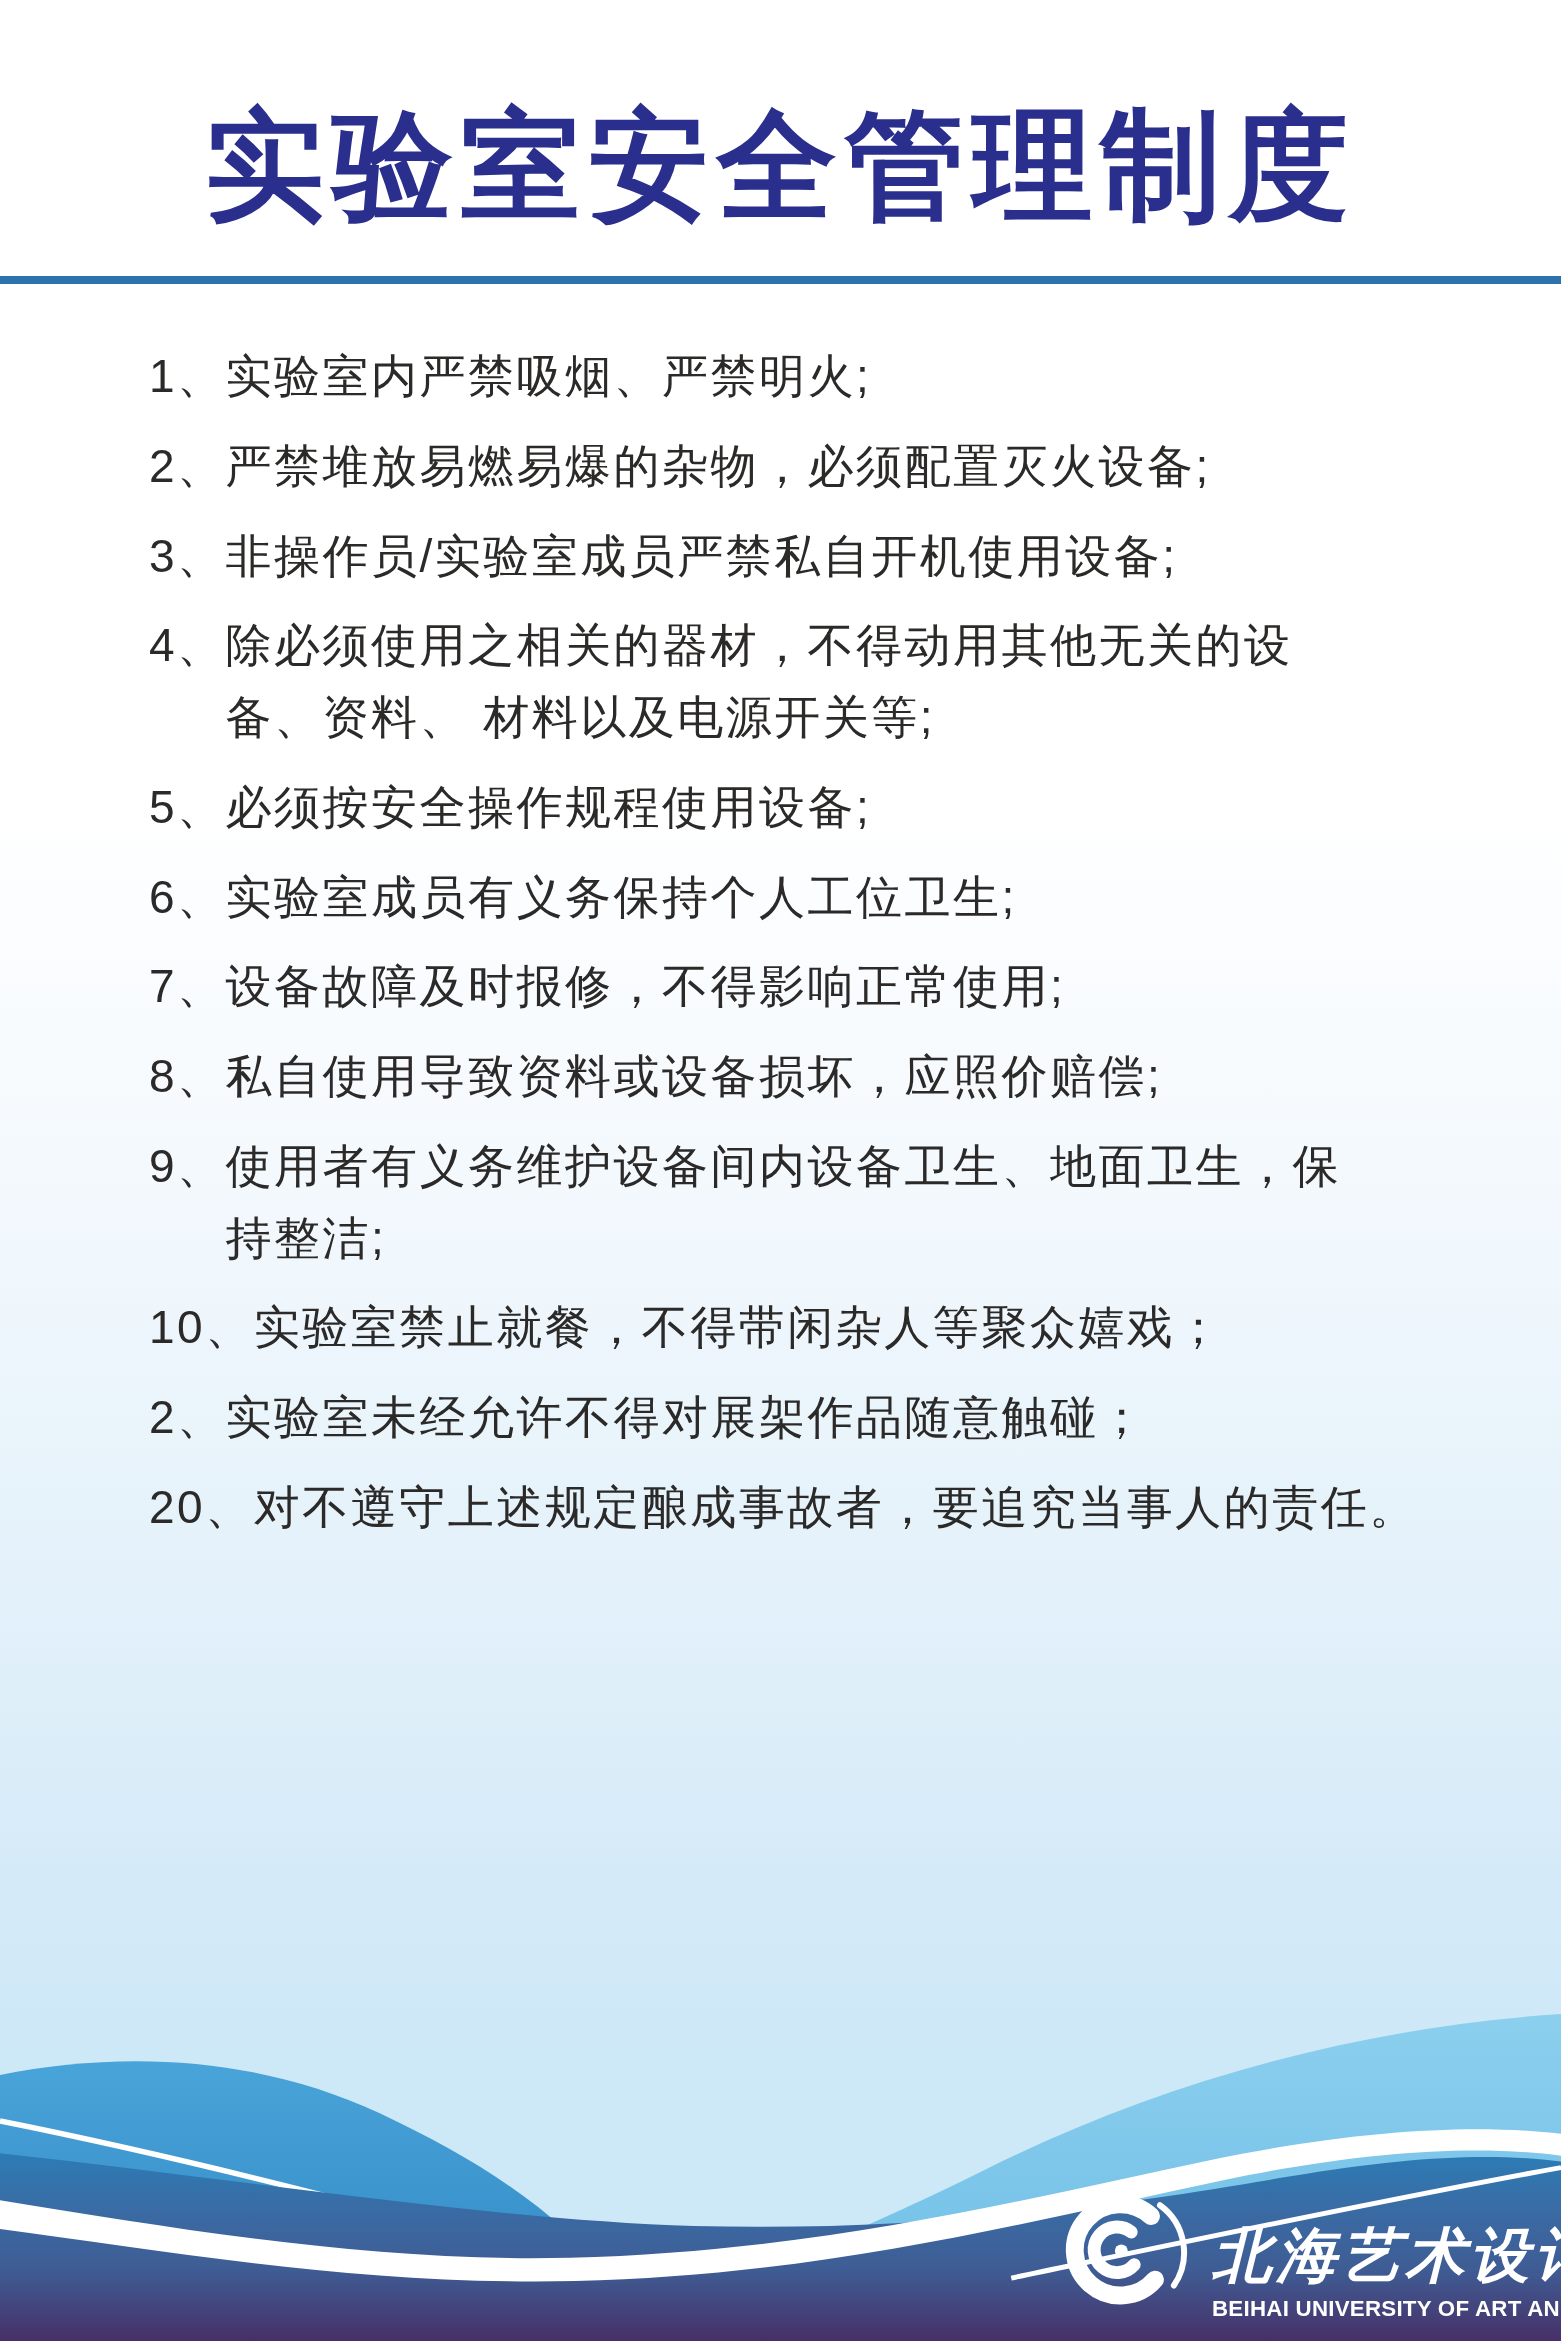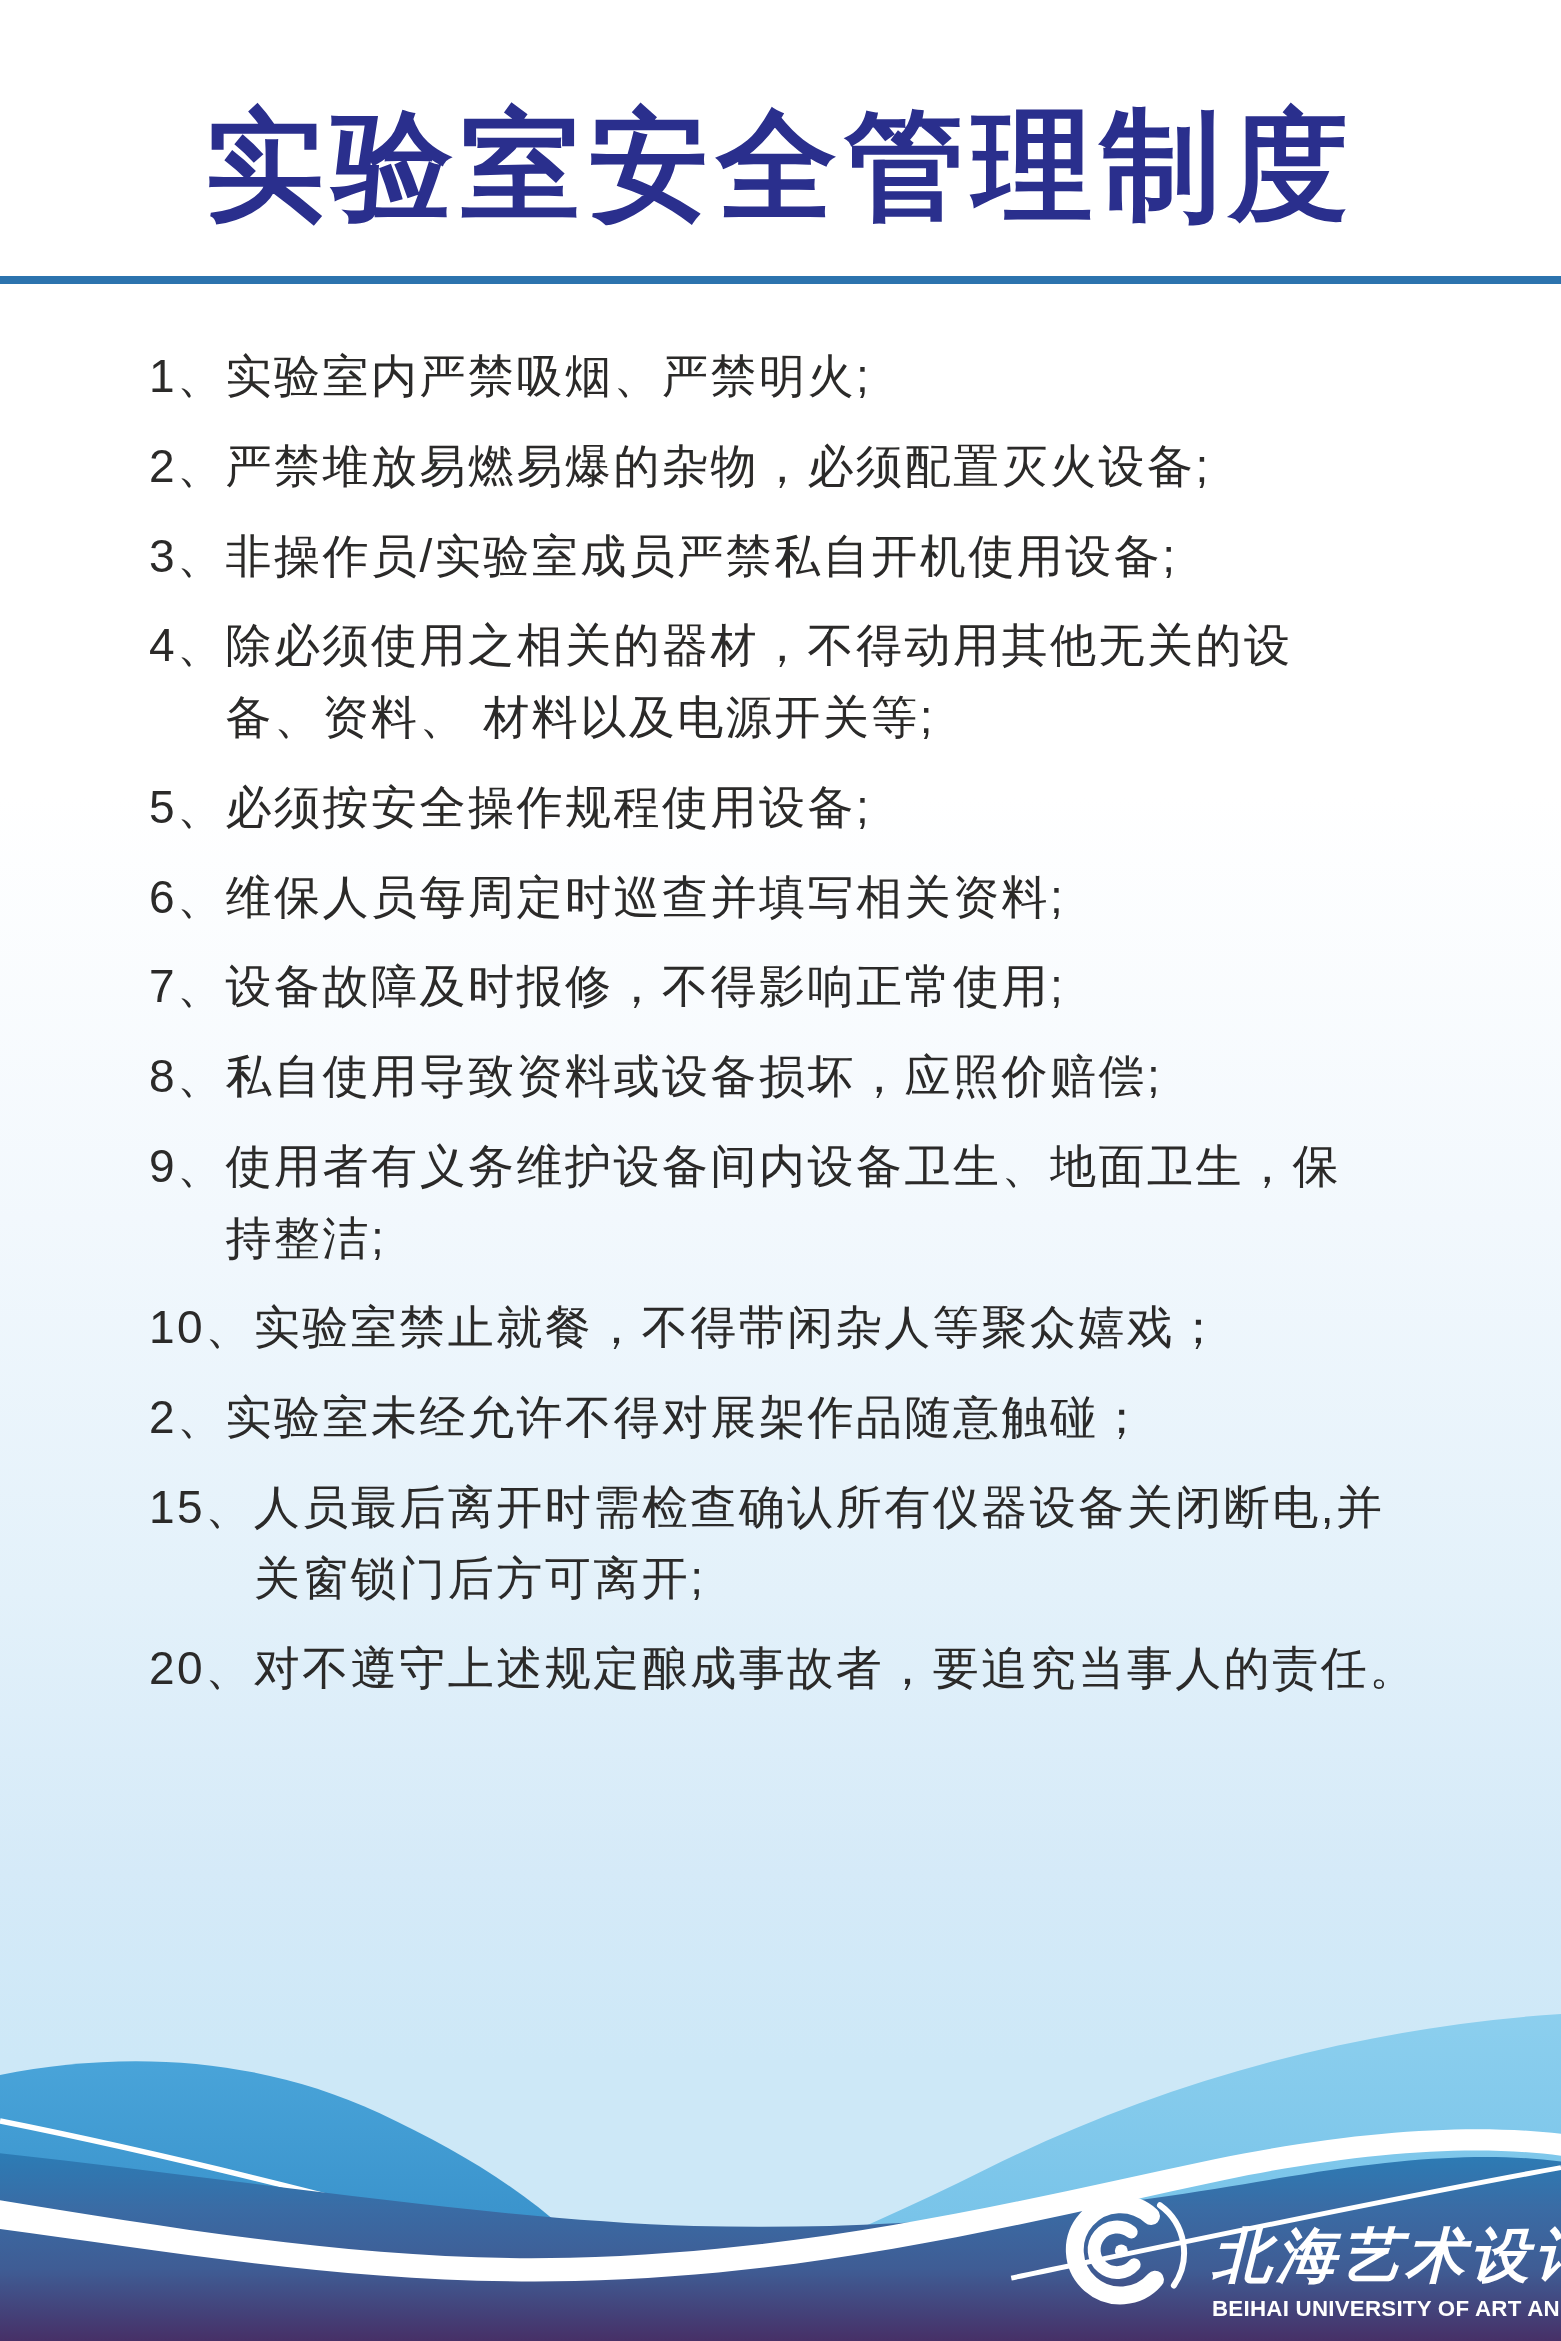--- a/index.html
+++ b/index.html
@@ -95,21 +95,21 @@
         <span class="rule-num">4、</span>
         <span class="rule-txt">除必须使用之相关的器材，不得动用其他无关的设
 备、资料、 材料以及电源开关等;</span>
       </div>
       <div class="rule-item">
         <span class="rule-num">5、</span>
         <span class="rule-txt">必须按安全操作规程使用设备;</span>
       </div>
       <div class="rule-item">
         <span class="rule-num">6、</span>
-        <span class="rule-txt">维保人员每周定时巡查并填写相关资料;</span>
+        <span class="rule-txt">实验室成员有义务保持个人工位卫生;</span>
       </div>
       <div class="rule-item">
         <span class="rule-num">7、</span>
         <span class="rule-txt">设备故障及时报修，不得影响正常使用;</span>
       </div>
       <div class="rule-item">
         <span class="rule-num">8、</span>
         <span class="rule-txt">私自使用导致资料或设备损坏，应照价赔偿;</span>
       </div>
       <div class="rule-item">
@@ -117,25 +117,20 @@
         <span class="rule-txt">使用者有义务维护设备间内设备卫生、地面卫生，保
 持整洁;</span>
       </div>
       <div class="rule-item">
         <span class="rule-num">10、</span>
         <span class="rule-txt">实验室禁止就餐，不得带闲杂人等聚众嬉戏；</span>
       </div>
       <div class="rule-item">
         <span class="rule-num">2、</span>
         <span class="rule-txt">实验室未经允许不得对展架作品随意触碰；</span>
-      </div>
-      <div class="rule-item">
-        <span class="rule-num">15、</span>
-        <span class="rule-txt">人员最后离开时需检查确认所有仪器设备关闭断电,并
-关窗锁门后方可离开;</span>
       </div>
       <div class="rule-item">
         <span class="rule-num">20、</span>
         <span class="rule-txt">对不遵守上述规定酿成事故者，要追究当事人的责任。</span>
       </div>
     </div>
 
   <svg class="footer-svg" viewBox="0 0 3149 674" preserveAspectRatio="none" aria-hidden="true">
     <defs>
       <linearGradient id="deepGrad" x1="0" y1="0" x2="0" y2="1">

